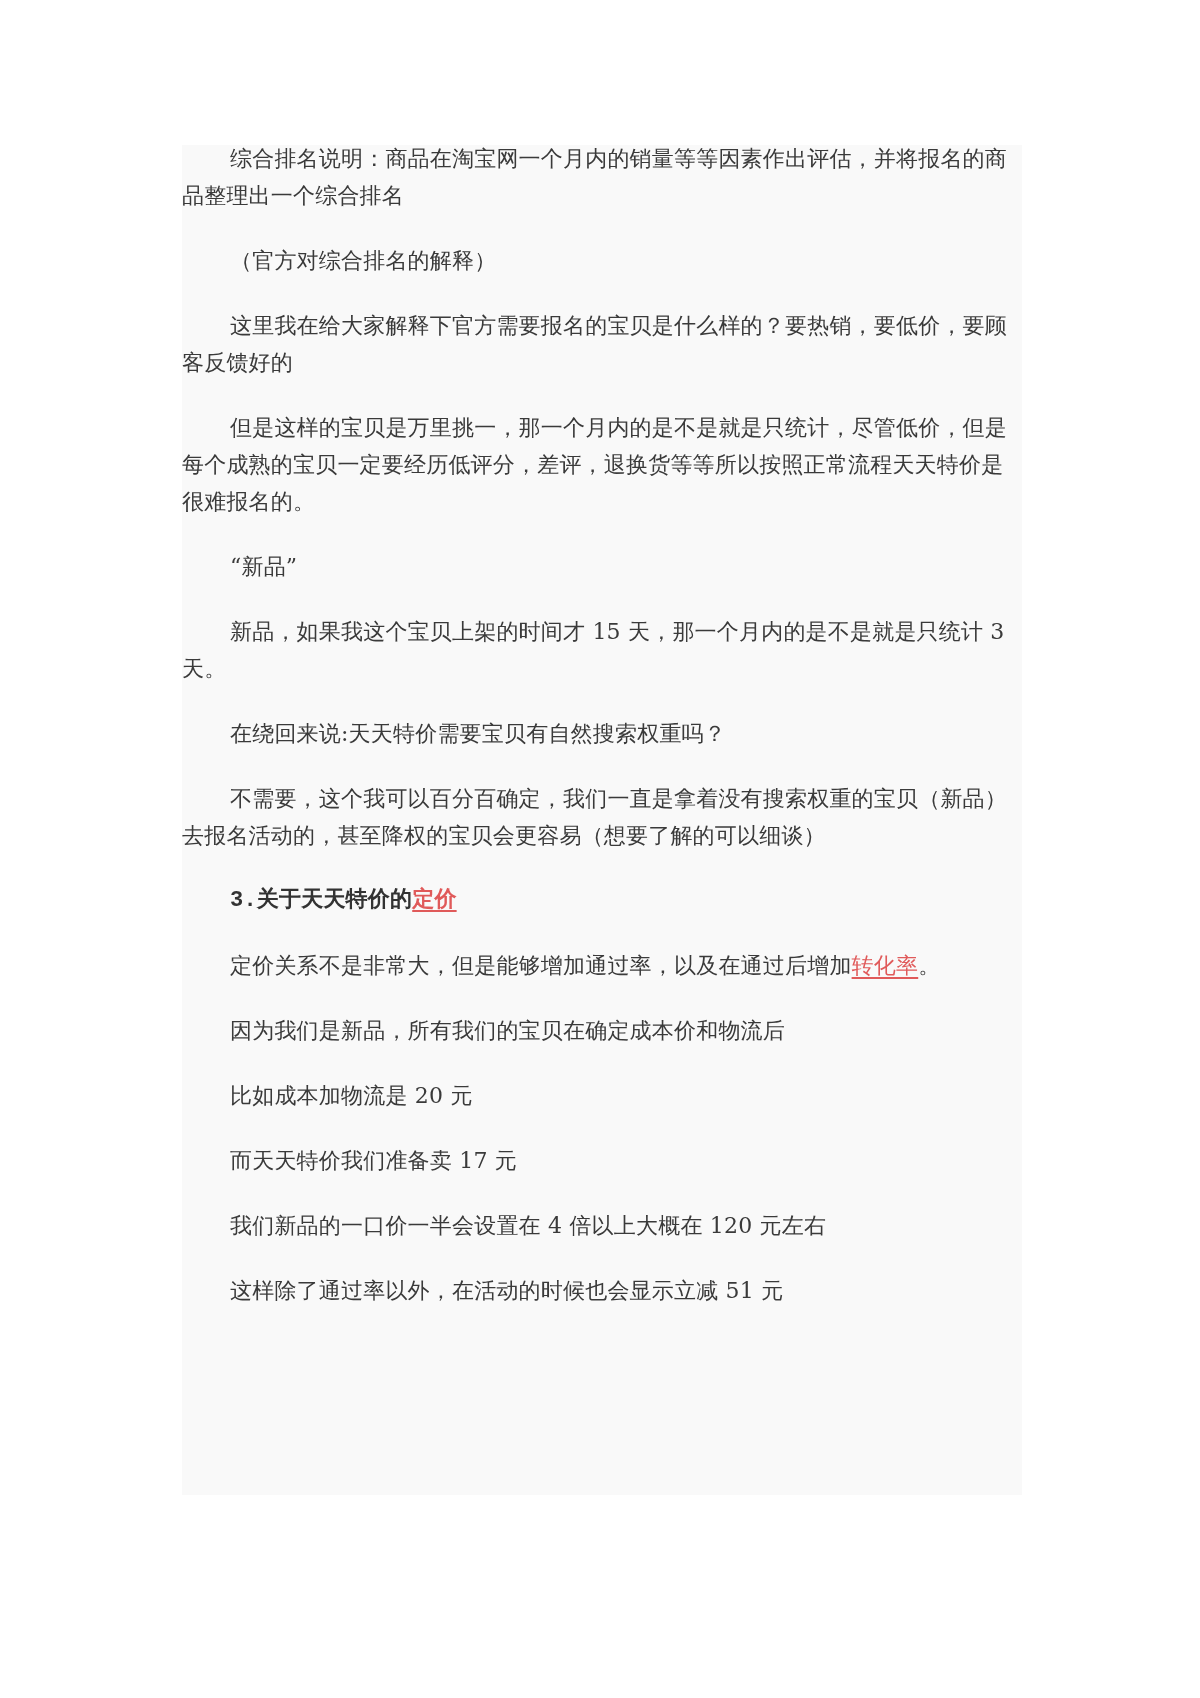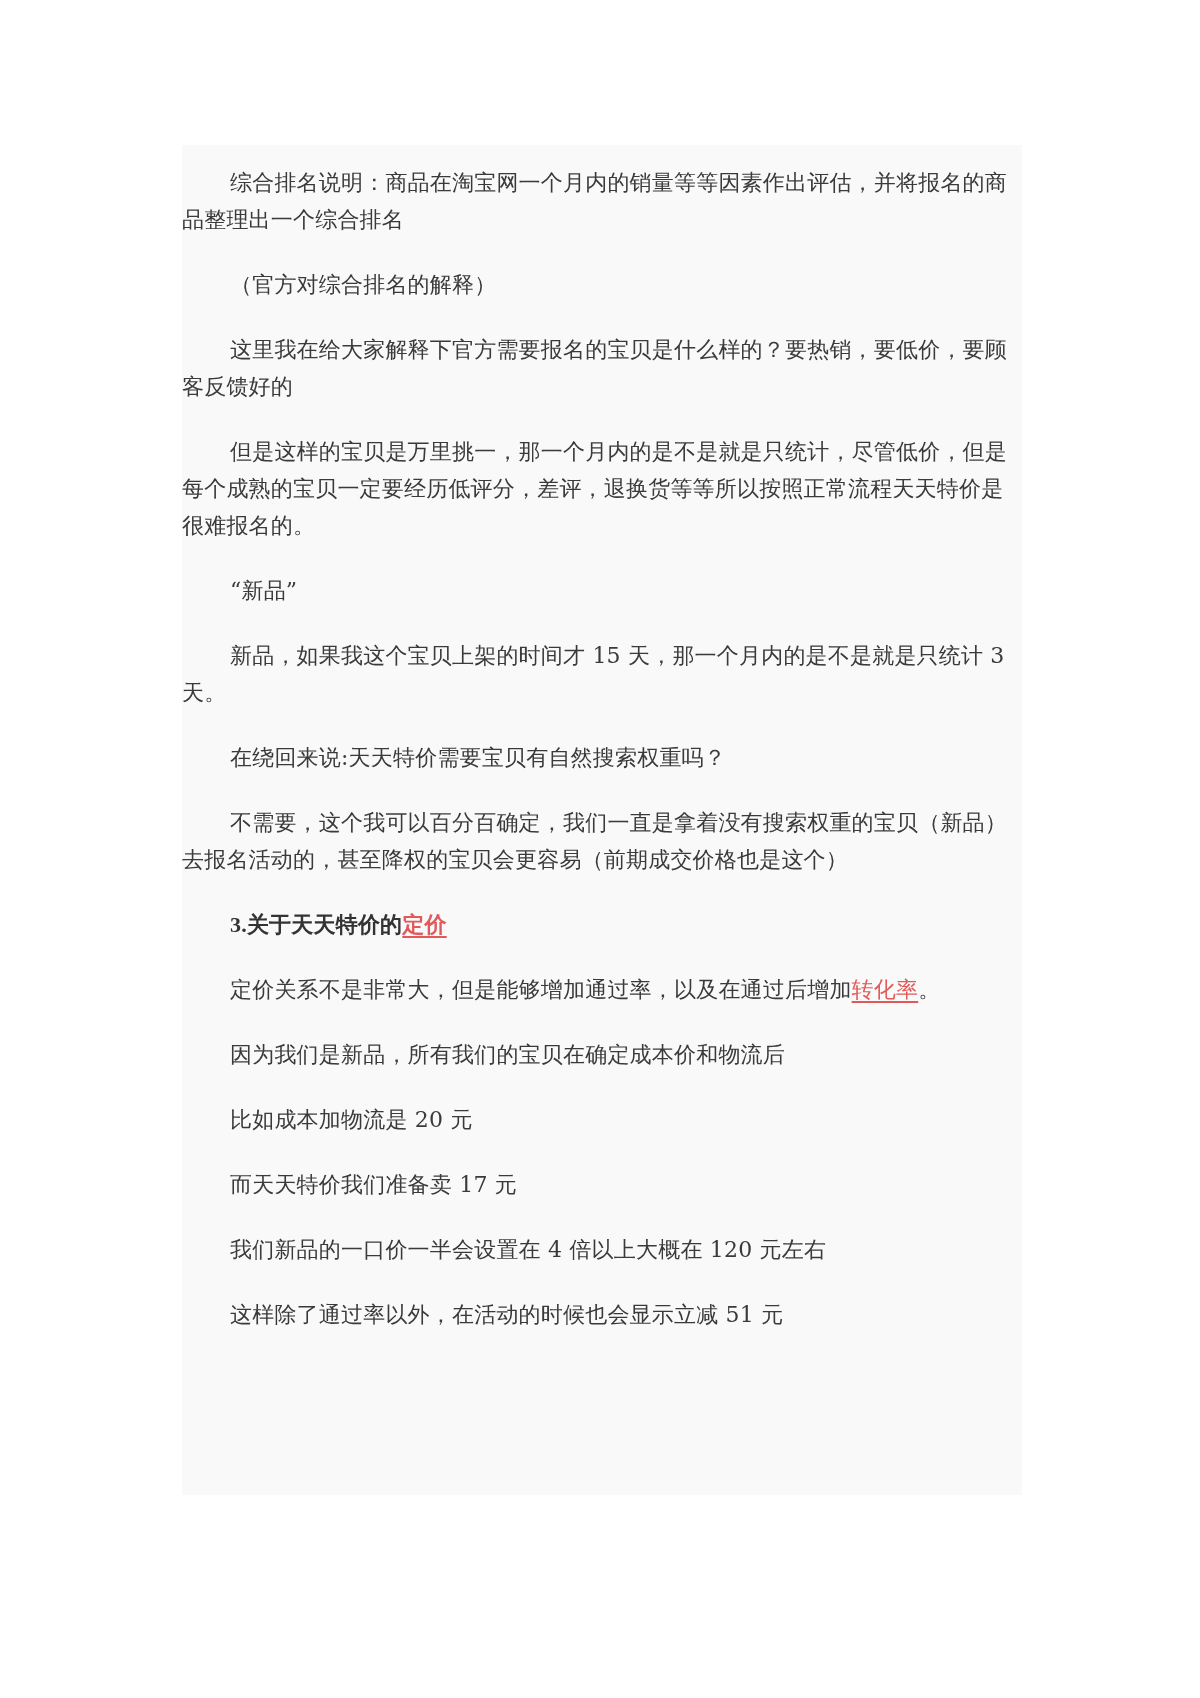--- a/index.html
+++ b/index.html
@@ -17,35 +17,35 @@
       position: absolute;
       left: 182px;
       top: 145px;
       width: 840px;
       height: 1350px;
       background: #f9f9f9;
     }
     .content {
       position: absolute;
       left: 182px;
-      top: 164px;
+      top: 140px;
       width: 838px;
       font-family: "DejaVu Serif", "Liberation Serif", serif;
       font-size: 22px;
       line-height: 37px;
       color: #3a3a3a;
     }
     .para {
       margin: 0 0 28px 0;
       text-indent: 48px;
       letter-spacing: 0.2px;
       word-break: break-all;
     }
     .heading {
-      font-family: Liberation Serif, serif;
+      font-family: Liberation Mono, monospace;
       font-weight: bold;
       color: #333333;
       margin-top: 11px;
     }
     .link {
       color: #e05a5a;
       text-decoration: underline;
       text-decoration-color: #e05a5a;
       text-underline-offset: 4px;
       cursor: pointer;
@@ -60,21 +60,21 @@
 <div class="panel"></div>
 
 <div class="content">
   <p class="para">综合排名说明：商品在淘宝网一个月内的销量等等因素作出评估，并将报名的商品整理出一个综合排名</p>
   <p class="para">（官方对综合排名的解释）</p>
   <p class="para">这里我在给大家解释下官方需要报名的宝贝是什么样的？要热销，要低价，要顾客反馈好的</p>
   <p class="para">但是这样的宝贝是万里挑一，那一个月内的是不是就是只统计，尽管低价，但是每个成熟的宝贝一定要经历低评分，差评，退换货等等所以按照正常流程天天特价是很难报名的。</p>
   <p class="para">“新品”</p>
   <p class="para">新品，如果我这个宝贝上架的时间才 15 天，那一个月内的是不是就是只统计 3 天。</p>
   <p class="para">在绕回来说:天天特价需要宝贝有自然搜索权重吗？</p>
-  <p class="para">不需要，这个我可以百分百确定，我们一直是拿着没有搜索权重的宝贝（新品）去报名活动的，甚至降权的宝贝会更容易（前期成交价格也是这个）</p>
+  <p class="para">不需要，这个我可以百分百确定，我们一直是拿着没有搜索权重的宝贝（新品）去报名活动的，甚至降权的宝贝会更容易（想要了解的可以细谈）</p>
 
   <p class="para heading"><span>3.关于天天特价的</span><a class="link">定价</a></p>
 
   <p class="para"><span>定价关系不是非常大，但是能够增加通过率，以及在通过后增加</span><a class="link">转化率</a><span>。</span></p>
 
   <p class="para">因为我们是新品，所有我们的宝贝在确定成本价和物流后</p>
   <p class="para">比如成本加物流是 20 元</p>
   <p class="para">而天天特价我们准备卖 17 元</p>
   <p class="para">我们新品的一口价一半会设置在 4 倍以上大概在 120 元左右</p>
   <p class="para">这样除了通过率以外，在活动的时候也会显示立减 51 元</p>

